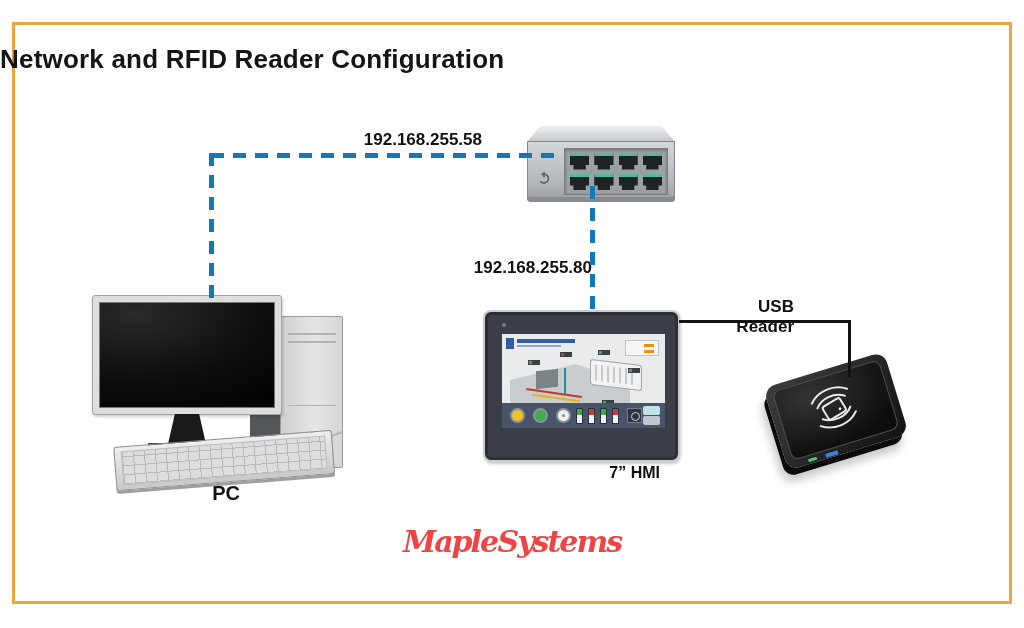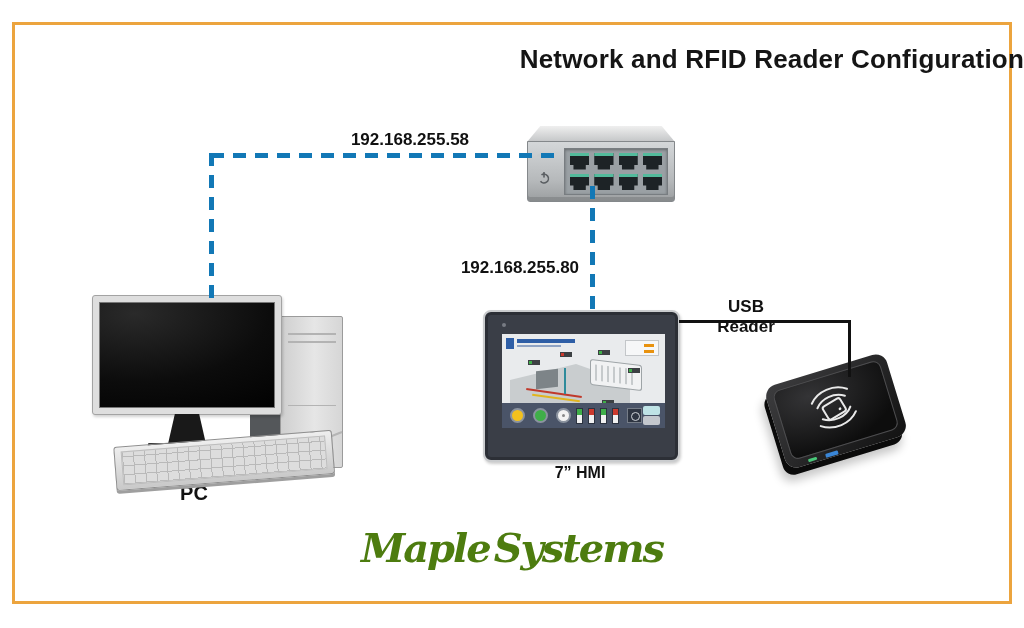--- a/index.html
+++ b/index.html
@@ -4,24 +4,24 @@
 <style>
   * { margin:0; padding:0; box-sizing:border-box; }
   html,body { background:#ffffff; }
   body { font-family:"Liberation Sans", sans-serif; }
   #stage { position:relative; width:1024px; height:628px; background:#ffffff; overflow:hidden; }
 
   
   .frame { position:absolute; left:12px; top:22px; width:1000px; height:582px;
            border:3px solid #ECA43E; background:#ffffff; }
 
-  .title { position:absolute; left:0; top:44px; width:1024px; text-align:right;
+  .title { position:absolute; left:0; top:44px; width:1024px; text-align:left;
            font-size:26px; font-weight:bold; color:#151515; letter-spacing:0.2px; }
 
-  .lbl { position:absolute; color:#111; font-weight:700; text-align:center; }
+  .lbl { position:absolute; color:#111; font-weight:700; text-align:right; }
   .ip1 { left:338px; top:130px; width:144px; font-size:17px; }
   .ip2 { left:448px; top:258px; width:144px; font-size:17px; }
   .usb { left:698px; top:297px; width:96px;  font-size:17px; }
   .pc-lbl   { left:148px; top:482px; width:92px;  font-size:20px; }
   .hmi-lbl  { left:500px; top:464px; width:160px; font-size:16px; }
   .rfid-lbl { left:752px; top:466px; width:142px; font-size:17px; }
 
   
   .dash-h { position:absolute; height:5px; z-index:6;
             background:repeating-linear-gradient(90deg,#1278B6 0 13px,transparent 13px 22px); }
@@ -132,21 +132,21 @@
     background:linear-gradient(145deg,#3d3d3f,#121212); border-radius:12px;
     box-shadow:-5px 7px 0 -1px #0b0b0b, -8px 12px 10px rgba(0,0,0,.22); }
   .rfid-surface { position:absolute; left:7px; top:6px; right:7px; bottom:8px; border-radius:8px;
     border:1px solid #4d4d4f; background:radial-gradient(120% 120% at 30% 20%, #343436 0%, #0d0d0d 70%); }
   .rfid-led-g { position:absolute; left:22px; bottom:2px; width:9px; height:3px; background:#49c87a; border-radius:1px; }
   .rfid-led-b { position:absolute; left:40px; bottom:1px; width:13px; height:4px; background:#3a86d6; border-radius:1px; }
 
   
   .logo { position:absolute; left:0; top:524px; width:1024px; text-align:center;
     font-family:"DejaVu Serif", serif; font-style:italic; font-weight:bold;
-    font-size:40px; color:#4d7c0f; letter-spacing:-2px; word-spacing:-8px; }
+    font-size:30px; color:#ef4444; letter-spacing:-2px; word-spacing:-8px; }
 </style>
 </head>
 <body>
 
 <div id="stage">
 
   <div class="frame"></div>
 
   <div class="title">Network and RFID Reader Configuration</div>
 

